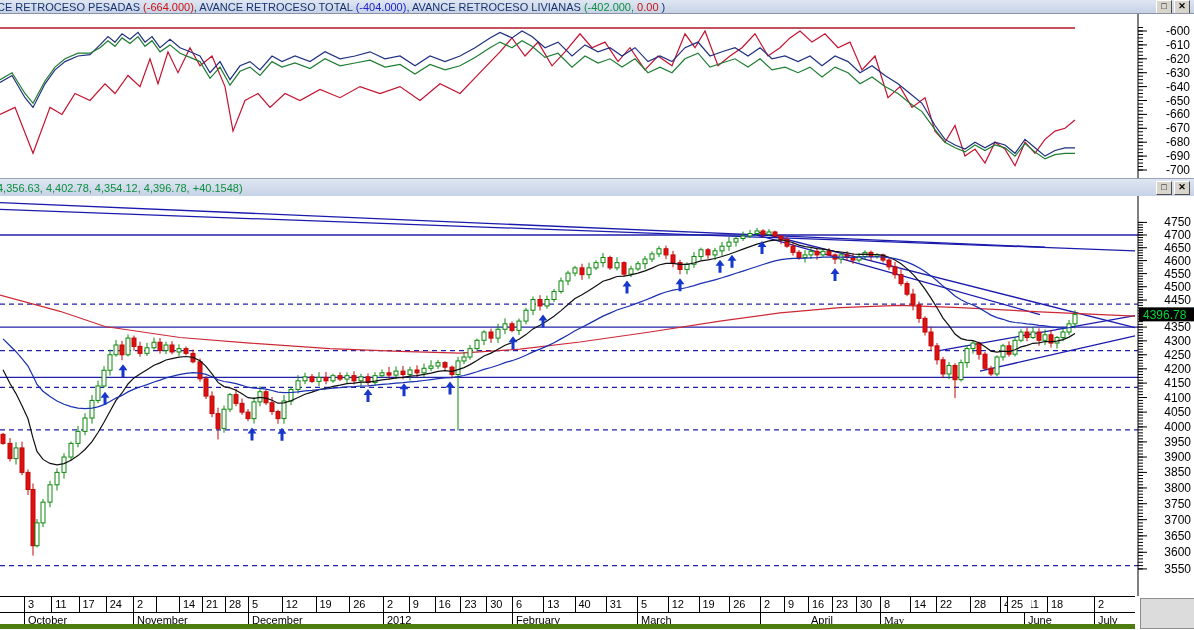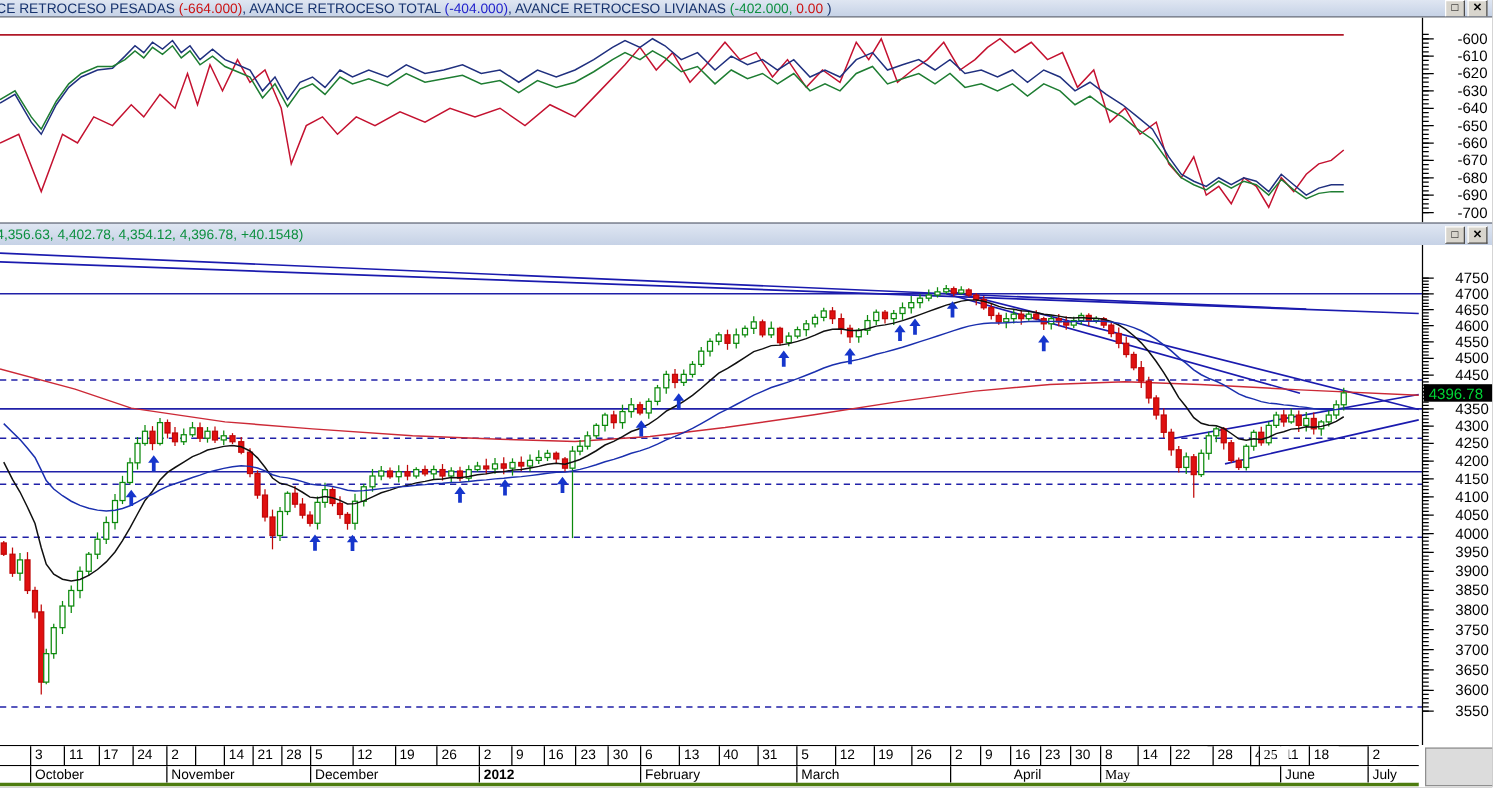--- a/index.html
+++ b/index.html
@@ -15,21 +15,21 @@
   .btns{display:flex;gap:2px;margin-right:4px;flex:0 0 auto;}
   .wbtn{width:14px;height:12px;background:#d8d5cd;border-top:1px solid #fff;border-left:1px solid #fff;
         border-right:1px solid #4d4d4d;border-bottom:1px solid #4d4d4d;
         display:flex;align-items:center;justify-content:center;
         font-size:9px;line-height:9px;color:#000;font-weight:bold;cursor:default;}
   svg{position:absolute;left:0;display:block;background:#fff;}
   #chart1{top:14px;}
   #chart2{top:196px;}
   #dates{position:absolute;left:0;top:596px;width:1194px;height:34px;background:#fff;font-size:11px;color:#000;}
   #dayrow{position:absolute;left:0;top:0;width:1135px;height:17px;border-top:1px solid #000;border-bottom:1px solid #000;box-sizing:border-box;}
-  #monthrow{position:absolute;left:0;top:17px;width:1135px;height:16px;border-bottom:3px solid #4d7c0f;box-sizing:border-box;}
+  #monthrow{position:absolute;left:0;top:17px;width:1135px;height:16px;border-bottom:5px solid #4d7c0f;box-sizing:border-box;}
   .dcell,.mcell{position:absolute;top:0;height:100%;box-sizing:border-box;border-left:1px solid #000;
                 padding-left:3px;line-height:15px;overflow:hidden;background:#fff;}
   .first{border-left:none;}
   #corner{position:absolute;left:1140px;top:2px;width:53px;height:29px;background:#dcdcdc;border:1px solid #8f8f8f;}
 </style>
 </head>
 <body>
 
 <div id="screen">
 
@@ -708,29 +708,29 @@
         <div class="dcell" style="left: 808px; width: 24px;">16</div>
         <div class="dcell" style="left: 832px; width: 24px;">23</div>
         <div class="dcell" style="left: 856px; width: 24px;">30</div>
         <div class="dcell" style="left: 880px; width: 30px;">8</div>
         <div class="dcell" style="left: 910px; width: 30px;">14</div>
         <div class="dcell" style="left: 936px; width: 30px;">22</div>
         <div class="dcell" style="left: 970px; width: 30px;">28</div>
         <div class="dcell" style="left: 1000px; width: 23.5px;">4</div>
         <div class="dcell" style="left: 1023.5px; width: 23.5px;">11</div>
         <div class="dcell" style="left: 1047px; width: 23.5px;">18</div>
-        <div class="dcell" style="left: 1007px; width: 23.5px; font-family: Liberation Serif, serif;">25</div>
+        <div class="dcell" style="left: 1007px; width: 23.5px;">25</div>
         <div class="dcell" style="left: 1094px; width: 41px;">2</div>
       </div>
     <div id="monthrow">
         <div class="mcell first" style="left: 0px; width: 24px;"></div>
         <div class="mcell" style="left: 24px; width: 109px;">October</div>
         <div class="mcell" style="left: 133px; width: 115px;">November</div>
         <div class="mcell" style="left: 248px; width: 135px;">December</div>
-        <div class="mcell" style="left: 383px; width: 129px; font-weight: bold;">2012</div>
+        <div class="mcell" style="left: 383px; width: 129px;">2012</div>
         <div class="mcell" style="left: 512px; width: 125px;">February</div>
         <div class="mcell" style="left: 637px; width: 123px;">March</div>
         <div class="mcell" style="left: 760px; width: 120px; text-align: center;">April</div>
         <div class="mcell" style="left: 880px; width: 120px; font-family: Liberation Serif, serif;">May</div>
         <div class="mcell" style="left: 1024px; width: 94px;">June</div>
         <div class="mcell" style="left: 1094px; width: 41px;">July</div>
       </div>
     <div id="corner"></div>
   </div>
 

